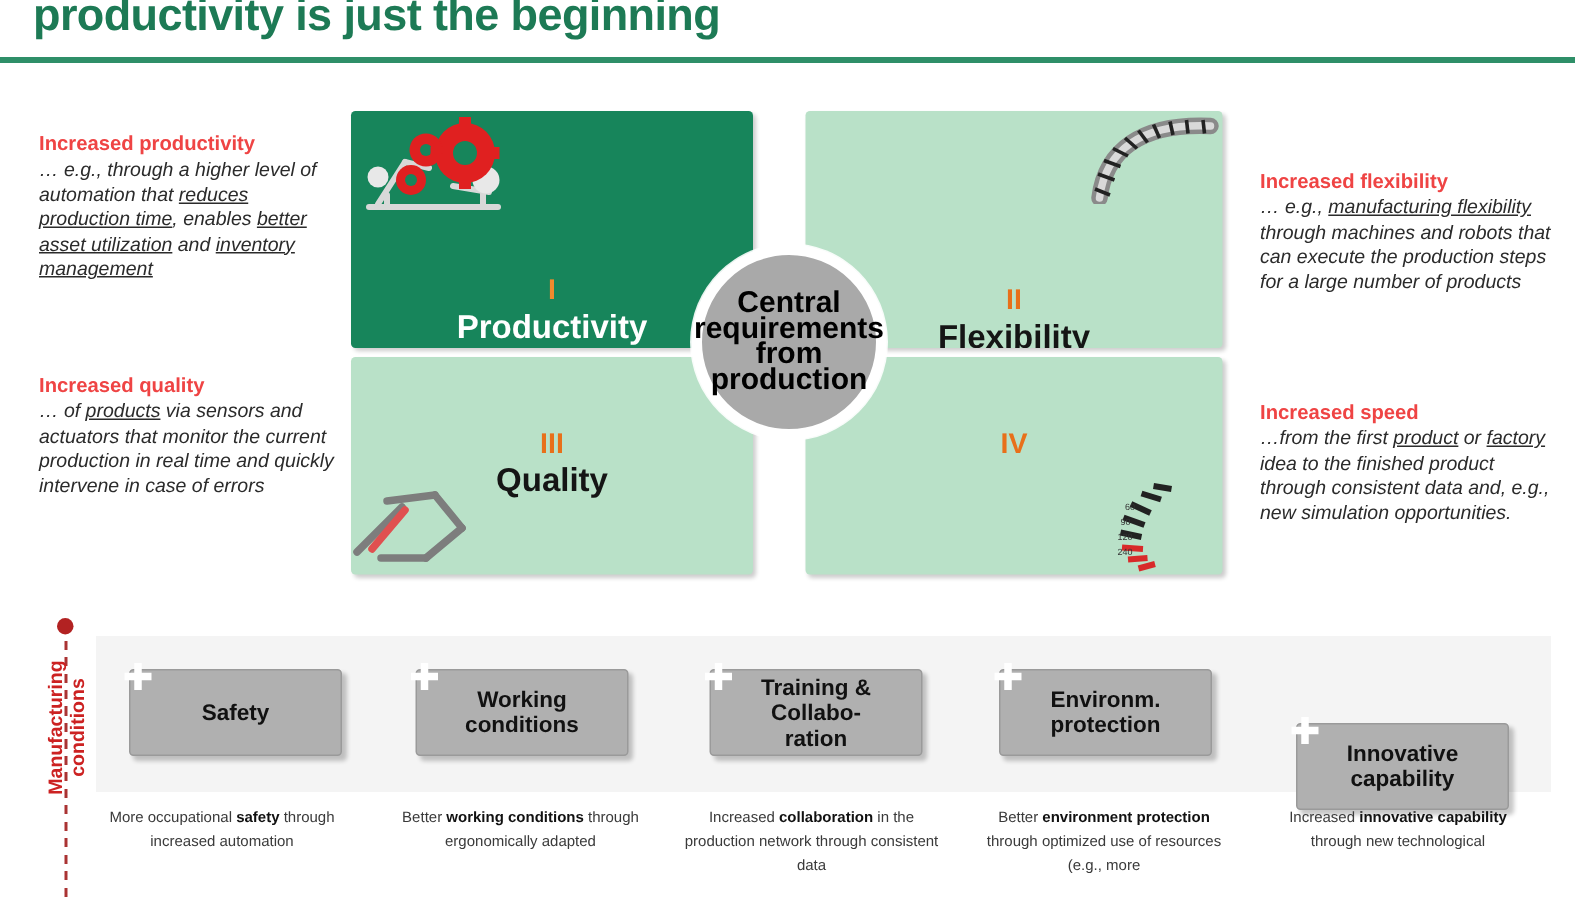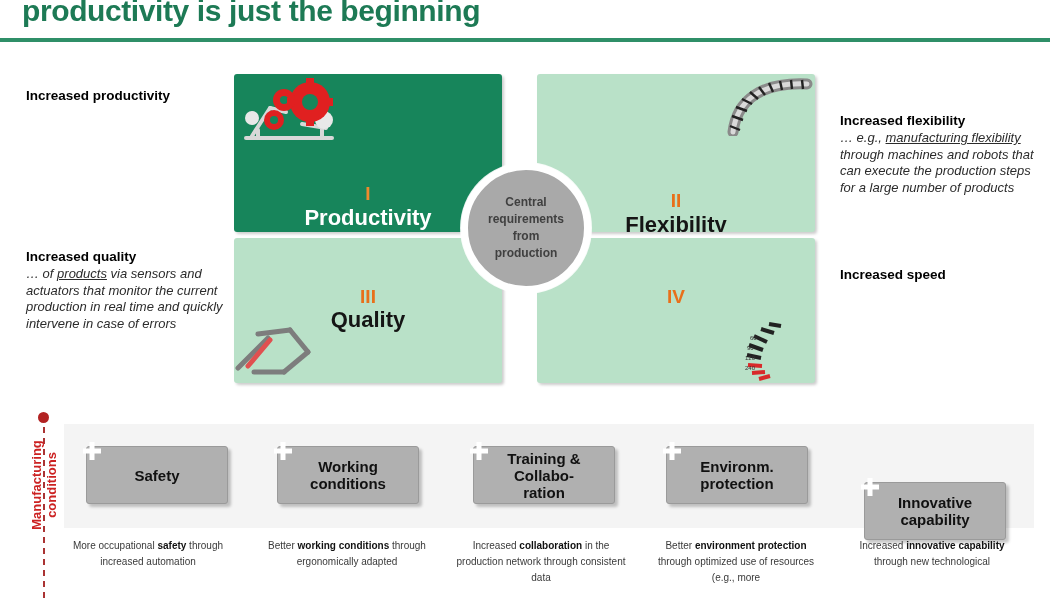--- a/index.html
+++ b/index.html
@@ -17,21 +17,21 @@
     letter-spacing:-0.4px;white-space:nowrap;
   }
   .title-rule{
     position:absolute;left:0;top:38px;width:1050px;height:4px;
     background:linear-gradient(to bottom,#2f8f68 0%,#2f8f68 45%,#ffffff 45%,#ffffff 55%,#2f8f68 55%,#2f8f68 100%);
   }
 
   
   .note{position:absolute;width:200px;}
   .note .note-head{
-    color:#000000;font-weight:bold;font-size:13.5px;line-height:16px;
+    color:#ef4444;font-weight:bold;font-size:13.5px;line-height:16px;
     margin-bottom:1px;
   }
   .note .note-body{
     color:#2b2b2b;font-style:italic;font-size:13px;line-height:16.5px;
   }
   .note .note-body u{text-decoration:underline;}
   .note-left{left:26px;}
   .note-right{left:840px;margin-top:23px;}
   .note-tl{top:88px;}
   .note-bl{top:249px;}
@@ -75,21 +75,21 @@
   #center-circle{
     position:absolute;left:461px;top:163px;width:130px;height:130px;
     border-radius:50%;background:#a9a9a9;
     border:7px solid #ffffff;
     box-sizing:border-box;
     display:flex;align-items:center;justify-content:center;
     box-shadow:0 0 0 1px rgba(255,255,255,0.9);
     z-index:5;
   }
   #center-circle .cc-text{
-    color:#404040;font-weight:bold;font-size:12px;line-height:17px;
+    color:#000000;font-weight:bold;font-size:20px;line-height:17px;
     text-align:center;
   }
 
   
   #mfg-axis{position:absolute;left:26px;top:410px;width:36px;height:190px;}
   #mfg-axis .axis-line{
     position:absolute;left:17px;top:6px;width:2px;height:184px;
     background:repeating-linear-gradient(to bottom,#a33 0px,#a33 6px,transparent 6px,transparent 11px);
   }
   #mfg-axis .axis-dot{
@@ -134,34 +134,36 @@
 </head>
 <body>
 
 <div id="page">
 
   <div class="title">productivity is just the beginning</div>
   <div class="title-rule"></div>
 
   <div class="note note-left note-tl">
     <div class="note-head">Increased productivity</div>
+    <div class="note-body">… e.g., through a higher level of automation that <u>reduces production time</u>, enables <u>better asset utilization</u> and <u>inventory management</u></div>
   </div>
 
   <div class="note note-left note-bl">
     <div class="note-head">Increased quality</div>
     <div class="note-body">… of <u>products</u> via sensors and actuators that monitor the current production in real time and quickly intervene in case of errors</div>
   </div>
 
   <div class="note note-right note-tr">
     <div class="note-head">Increased flexibility</div>
     <div class="note-body">… e.g., <u>manufacturing flexibility</u> through machines and robots that can execute the production steps for a large number of products</div>
   </div>
 
   <div class="note note-right note-br">
     <div class="note-head">Increased speed</div>
+    <div class="note-body">…from the first <u>product</u> or <u>factory</u> idea to the finished product through consistent data and, e.g., new simulation opportunities.</div>
   </div>
 
   <div class="quad" id="quad-prod">
     <svg class="qicon" id="icon-gears" viewBox="0 0 100 70">
       <g stroke="#d8d8d8" stroke-width="4" fill="none" stroke-linecap="round">
         <path d="M12 58 L30 30"></path>
           <path d="M30 30 L46 34"></path>
         <path d="M6 60 L92 60"></path>
           <path d="M18 60 L18 52"></path>
           <path d="M82 60 L82 44"></path>

